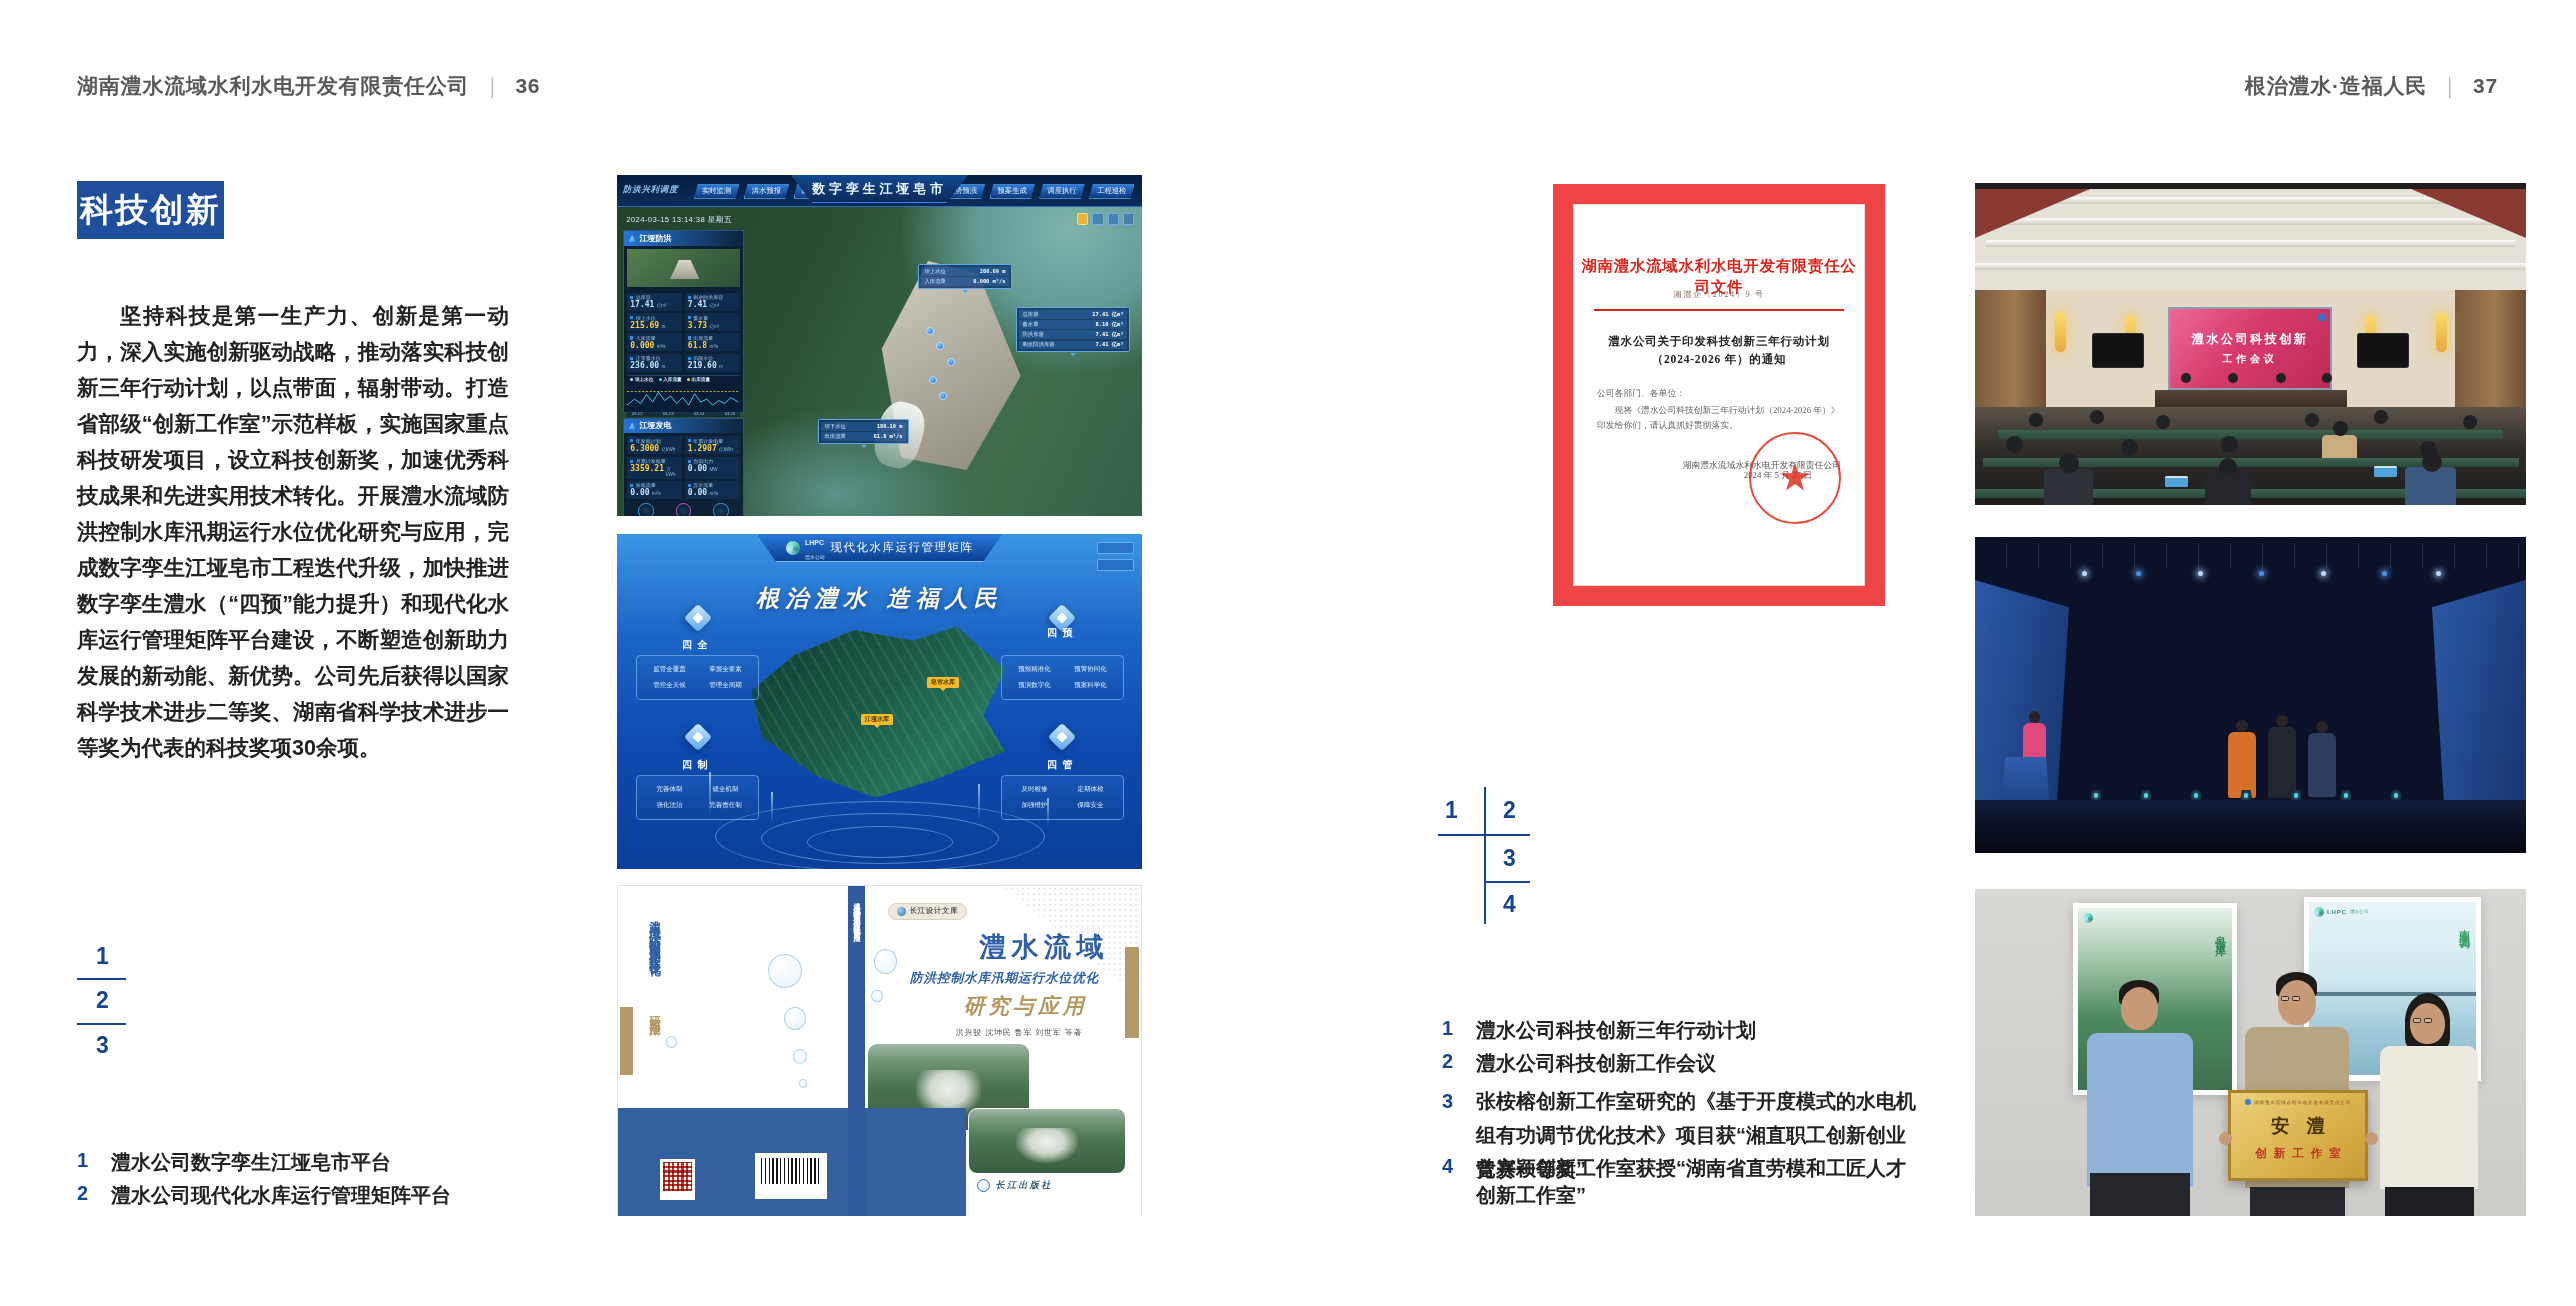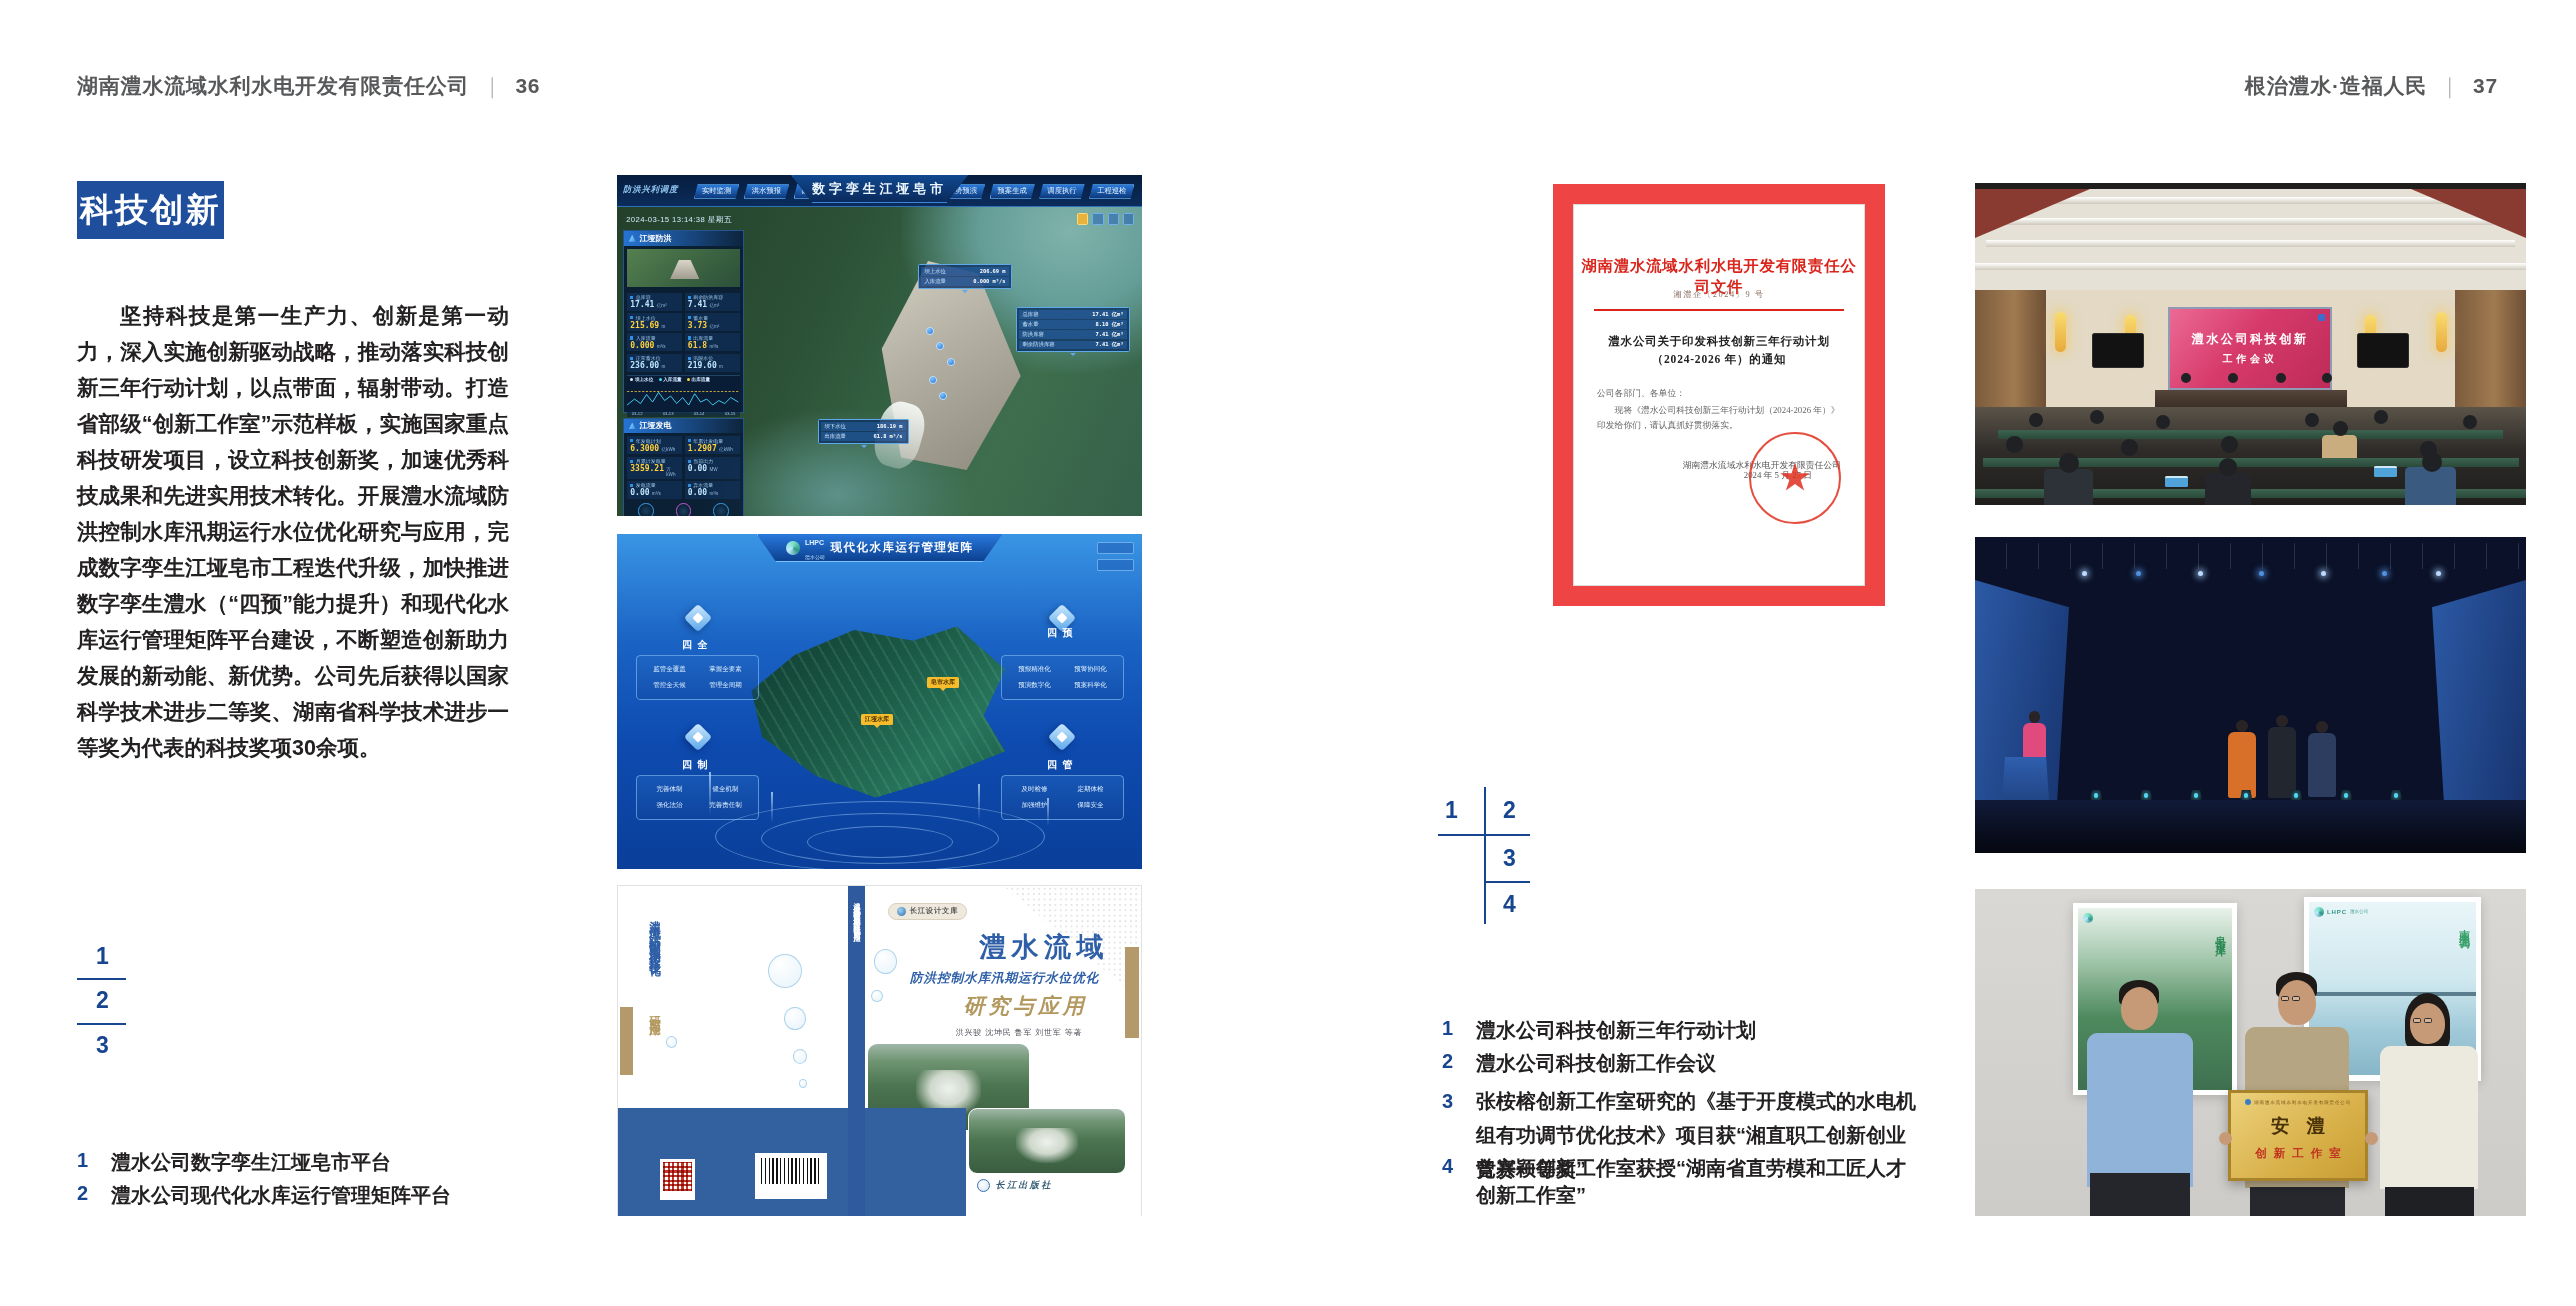--- a/index.html
+++ b/index.html
@@ -59,21 +59,21 @@
 .co::after{content:"";position:absolute;left:50%;bottom:-7.7px;border:3.8px solid transparent;border-top-color:#5fa8ea;transform:translateX(-50%)}
 .co-r{display:flex;justify-content:space-between;gap:6.1px;font-size:5.4px;color:#cfe8ff;background:rgba(50,120,210,.35);padding:0.8px 3.1px;white-space:nowrap}
 .co-v{color:#fff;font-weight:700;font-family:"DejaVu Sans Mono",monospace}
 .mk{position:absolute;width:8.4px;height:8.4px;border-radius:50%;background:radial-gradient(circle at 35% 30%,#7fc4ff,#1f6fd0);border:0.8px solid #bfe2ff}
 
 .dash2{background:linear-gradient(180deg,#3a95e4 0%,#1a63c4 32%,#0e4bb0 62%,#0a3f9a 100%)}
 .d2-head{position:absolute;left:50%;transform:translateX(-50%);top:0;width:246px;height:28px;background:linear-gradient(180deg,rgba(40,120,220,.95),rgba(10,60,140,.95));border:0.8px solid #7fc0ff;border-top:none;clip-path:polygon(0 0,100% 0,92% 100%,8% 100%);display:flex;align-items:center;justify-content:center;gap:5.4px}
 .d2-logo{width:14px;height:14px;border-radius:50%;background:conic-gradient(#7fe3c9,#2e9688,#bfe9ff,#7fe3c9);flex:none}
 .d2-lg1{font-size:7px;font-weight:700;color:#dff4ff;line-height:7px}
 .d2-lg2{font-size:5px;color:#bfe2ff;line-height:6.1px}
-.d2-title{font-size:11.5px;font-weight:700;color:#fff;letter-spacing:1.5px;white-space:nowrap}
+.d2-title{font-size:11.5px;font-weight:400;color:#fff;letter-spacing:1.5px;white-space:nowrap}
 .d2-btn{position:absolute;width:37px;height:12.3px;border:0.8px solid rgba(150,210,255,.6);background:rgba(30,90,180,.5);border-radius:1.5px}
 .d2-slogan{position:absolute;left:0;top:49px;width:100%;text-align:center;font-family:"DejaVu Serif",serif;font-style:italic;font-weight:700;font-size:23px;color:#fdf9e6;letter-spacing:6.1px;text-shadow:0 1.5px 6.1px rgba(0,30,90,.55)}
 .d2-map{position:absolute;left:129px;top:89px;width:270px;height:178px;clip-path:polygon(18% 18%,40% 4%,62% 10%,78% 2%,96% 26%,88% 52%,96% 72%,70% 88%,48% 98%,26% 86%,6% 64%,2% 38%);background:linear-gradient(135deg,#0f3a30 0%,#1b5a46 45%,#27745b 72%,#1c5c48 100%);box-shadow:0 12.3px 23px rgba(0,20,60,.55)}
 .d2-ridge{position:absolute;inset:0;background:repeating-linear-gradient(60deg,rgba(130,200,170,.14) 0 2.3px,transparent 2.3px 10.7px)}
 .mlabel{position:absolute;background:#f6bc2b;color:#4a3400;font-size:6.1px;font-weight:700;padding:0.8px 3.8px;border-radius:1.5px;white-space:nowrap}
 .mlabel::after{content:"";position:absolute;left:50%;bottom:-6.1px;transform:translateX(-50%);border:3.1px solid transparent;border-top-color:#f6bc2b}
 .d2-icon{position:absolute;width:20px;height:20px;transform:rotate(45deg);background:linear-gradient(135deg,#cfeaff,#5aa6e8);border-radius:3.8px;box-shadow:0 3.1px 7.7px rgba(0,20,70,.4)}
 .d2-icon::after{content:"";position:absolute;left:6.1px;top:6.1px;width:7.7px;height:7.7px;background:#fff;border-radius:1.5px}
 .d2-ptitle{position:absolute;width:123px;text-align:center;font-size:10px;font-weight:700;color:#fff;letter-spacing:5.4px}
 .d2-box{position:absolute;width:123px;height:45px;border:0.8px solid rgba(150,205,255,.55);background:linear-gradient(180deg,rgba(40,110,200,.4),rgba(20,70,150,.3));border-radius:4.6px;display:grid;grid-template-columns:1fr 1fr;align-items:center;padding:4.6px}
@@ -434,20 +434,21 @@
   </div>
 
   <div class="shot dash2" style="left:617px;top:534px;width:525px;height:335px">
     <div class="d2-head">
       <span class="d2-logo"></span>
       <span><span class="d2-lg1">LHPC</span><br><span class="d2-lg2">澧水公司</span></span>
       <span class="d2-title">现代化水库运行管理矩阵</span>
     </div>
     <span class="d2-btn" style="right:7.7px;top:7.7px"></span>
     <span class="d2-btn" style="right:7.7px;top:24.6px"></span>
+    <div class="d2-slogan">根治澧水 造福人民</div>
 
     <div class="d2-map">
         <div class="d2-ridge"></div>
       </div>
     <span class="mlabel" style="left:310px;top:143px">皂市水库</span>
     <span class="mlabel" style="left:244px;top:180px">江垭水库</span>
 
     <span class="d2-icon" style="left:71px;top:74px"></span>
     <div class="d2-ptitle" style="left:19px;top:104px">四全</div>
     <div class="d2-box" style="left:19px;top:121px">

